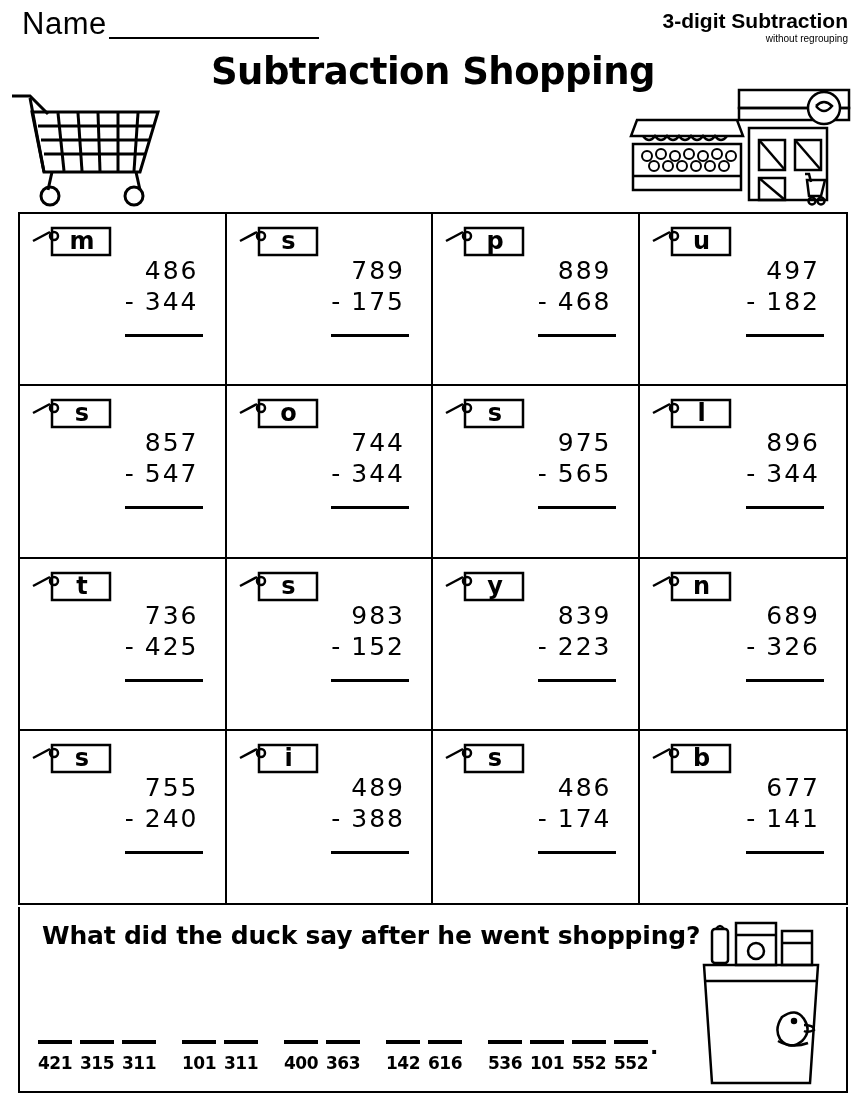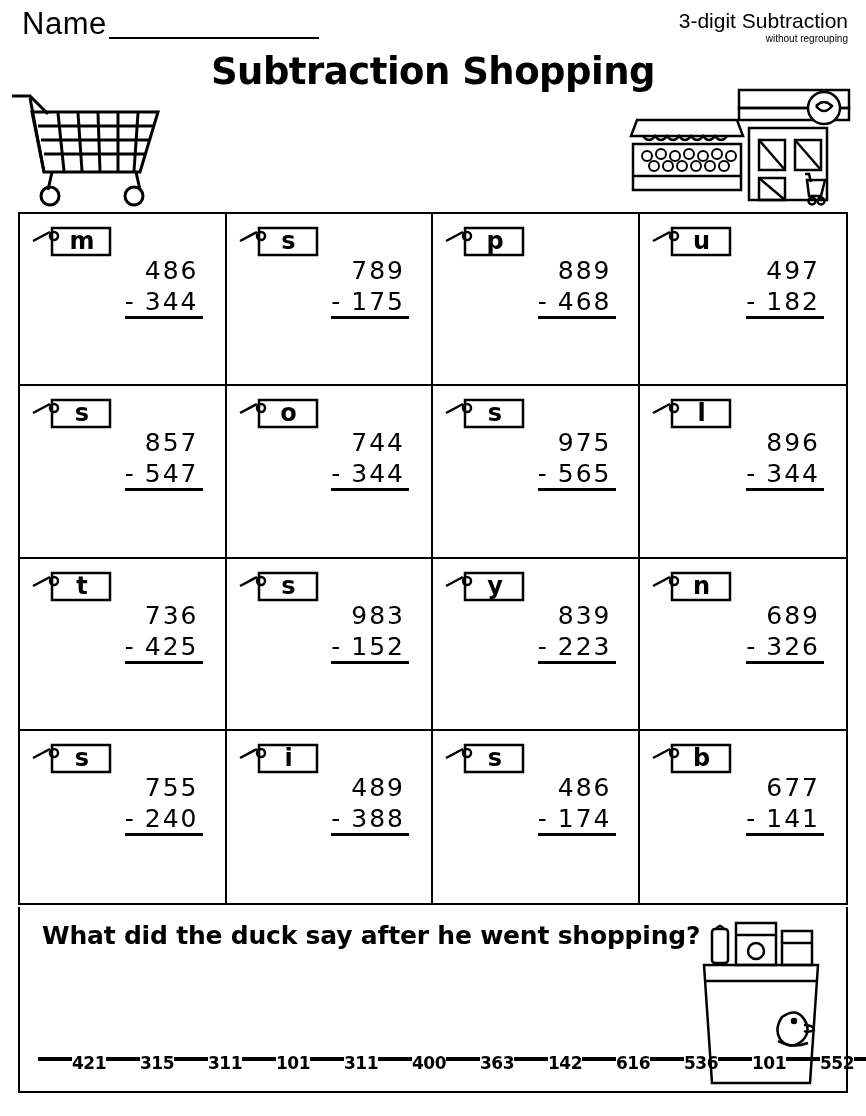--- a/index.html
+++ b/index.html
@@ -42,20 +42,21 @@
   }
   .topright {
     position: absolute;
     top: 10px; right: 18px;
     text-align: right;
   }
   .topright .t1 {
     font-family: "Liberation Sans", sans-serif;
     font-size: 21px;
     line-height: 1.05;
+    font-weight: bold;
   }
   .topright .t2 {
     font-family: "Liberation Sans", sans-serif;
     font-size: 10px;
     line-height: 1.2;
     margin-top: 1px;
   }
   .title {
     position: absolute;
     top: 50px;
@@ -135,21 +136,21 @@
     font-family: "DejaVu Sans", sans-serif;
     font-weight: normal;
     font-size: 25px;
     letter-spacing: 2px;
     text-align: right;
   }
   .problem .top { display: block; padding-right: 4px; }
   .problem .bot {
     display: block;
     border-bottom: 3px solid #000;
-    padding-bottom: 0;
+    padding-bottom: 18px;
     padding-right: 4px;
     margin-top: 2px;
   }
   .problem .bot .op { margin-right: 9px; }
 
   
   .riddle-box {
     position: absolute;
     top: 907px; left: 18px;
     width: 830px;
@@ -173,20 +174,21 @@
 
   .answer-row {
     position: absolute;
     bottom: 18px; left: 18px;
     width: 700px;
     display: flex;
     align-items: flex-end;
   }
   .slot {
     display: flex;
+    flex-direction: column;
     align-items: center;
   }
   .slot .blank {
     width: 34px;
     border-bottom: 4px solid #000;
     height: 4px;
   }
   .slot .num {
     font-family: "DejaVu Sans", sans-serif;
     font-weight: bold;

